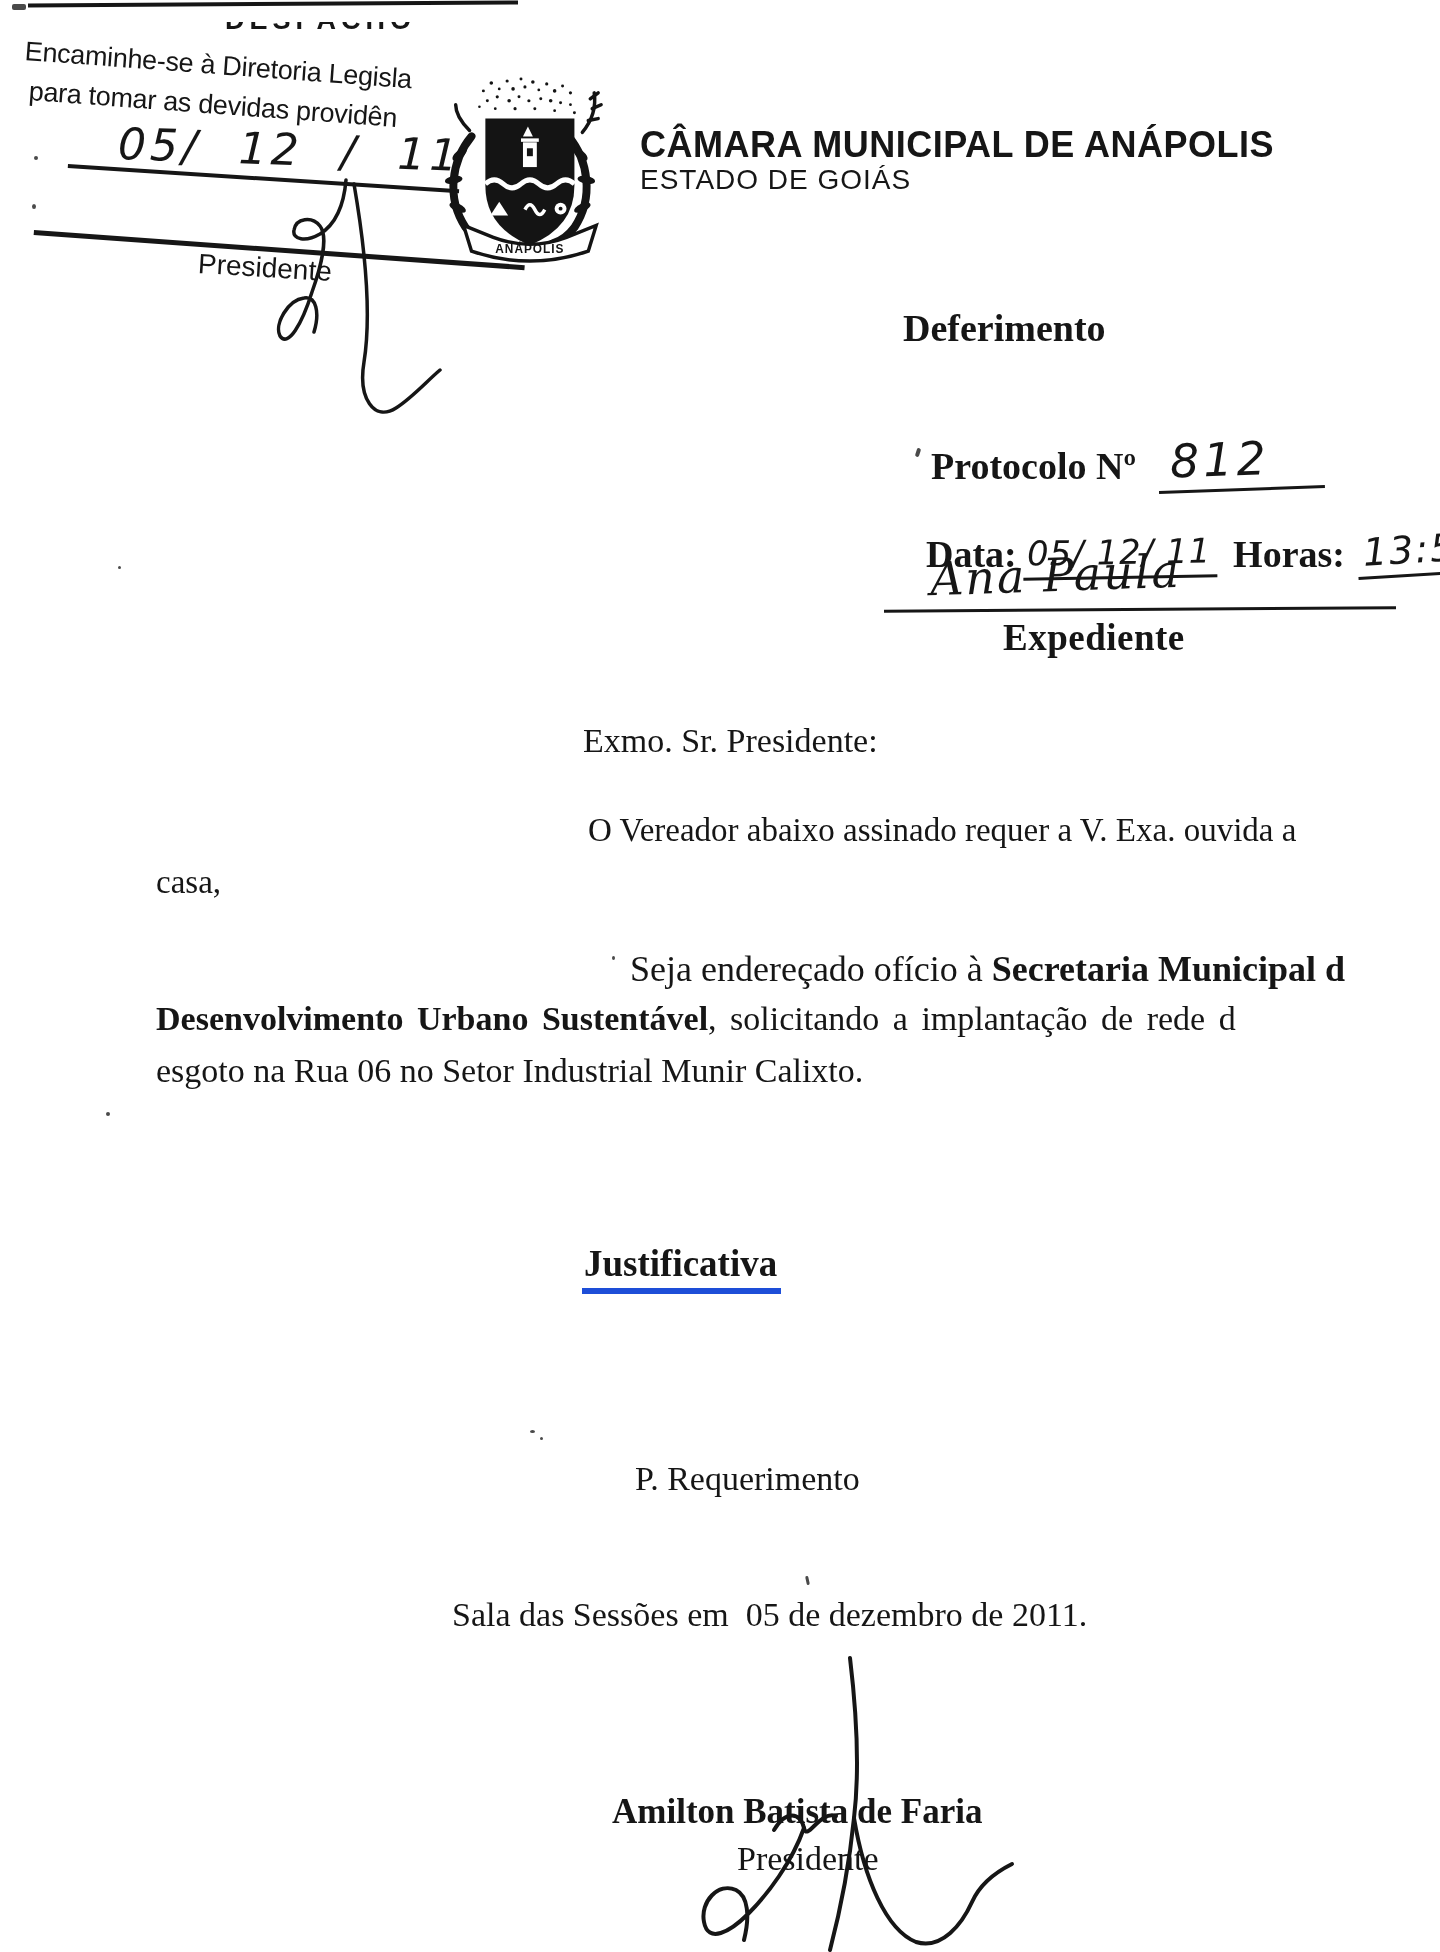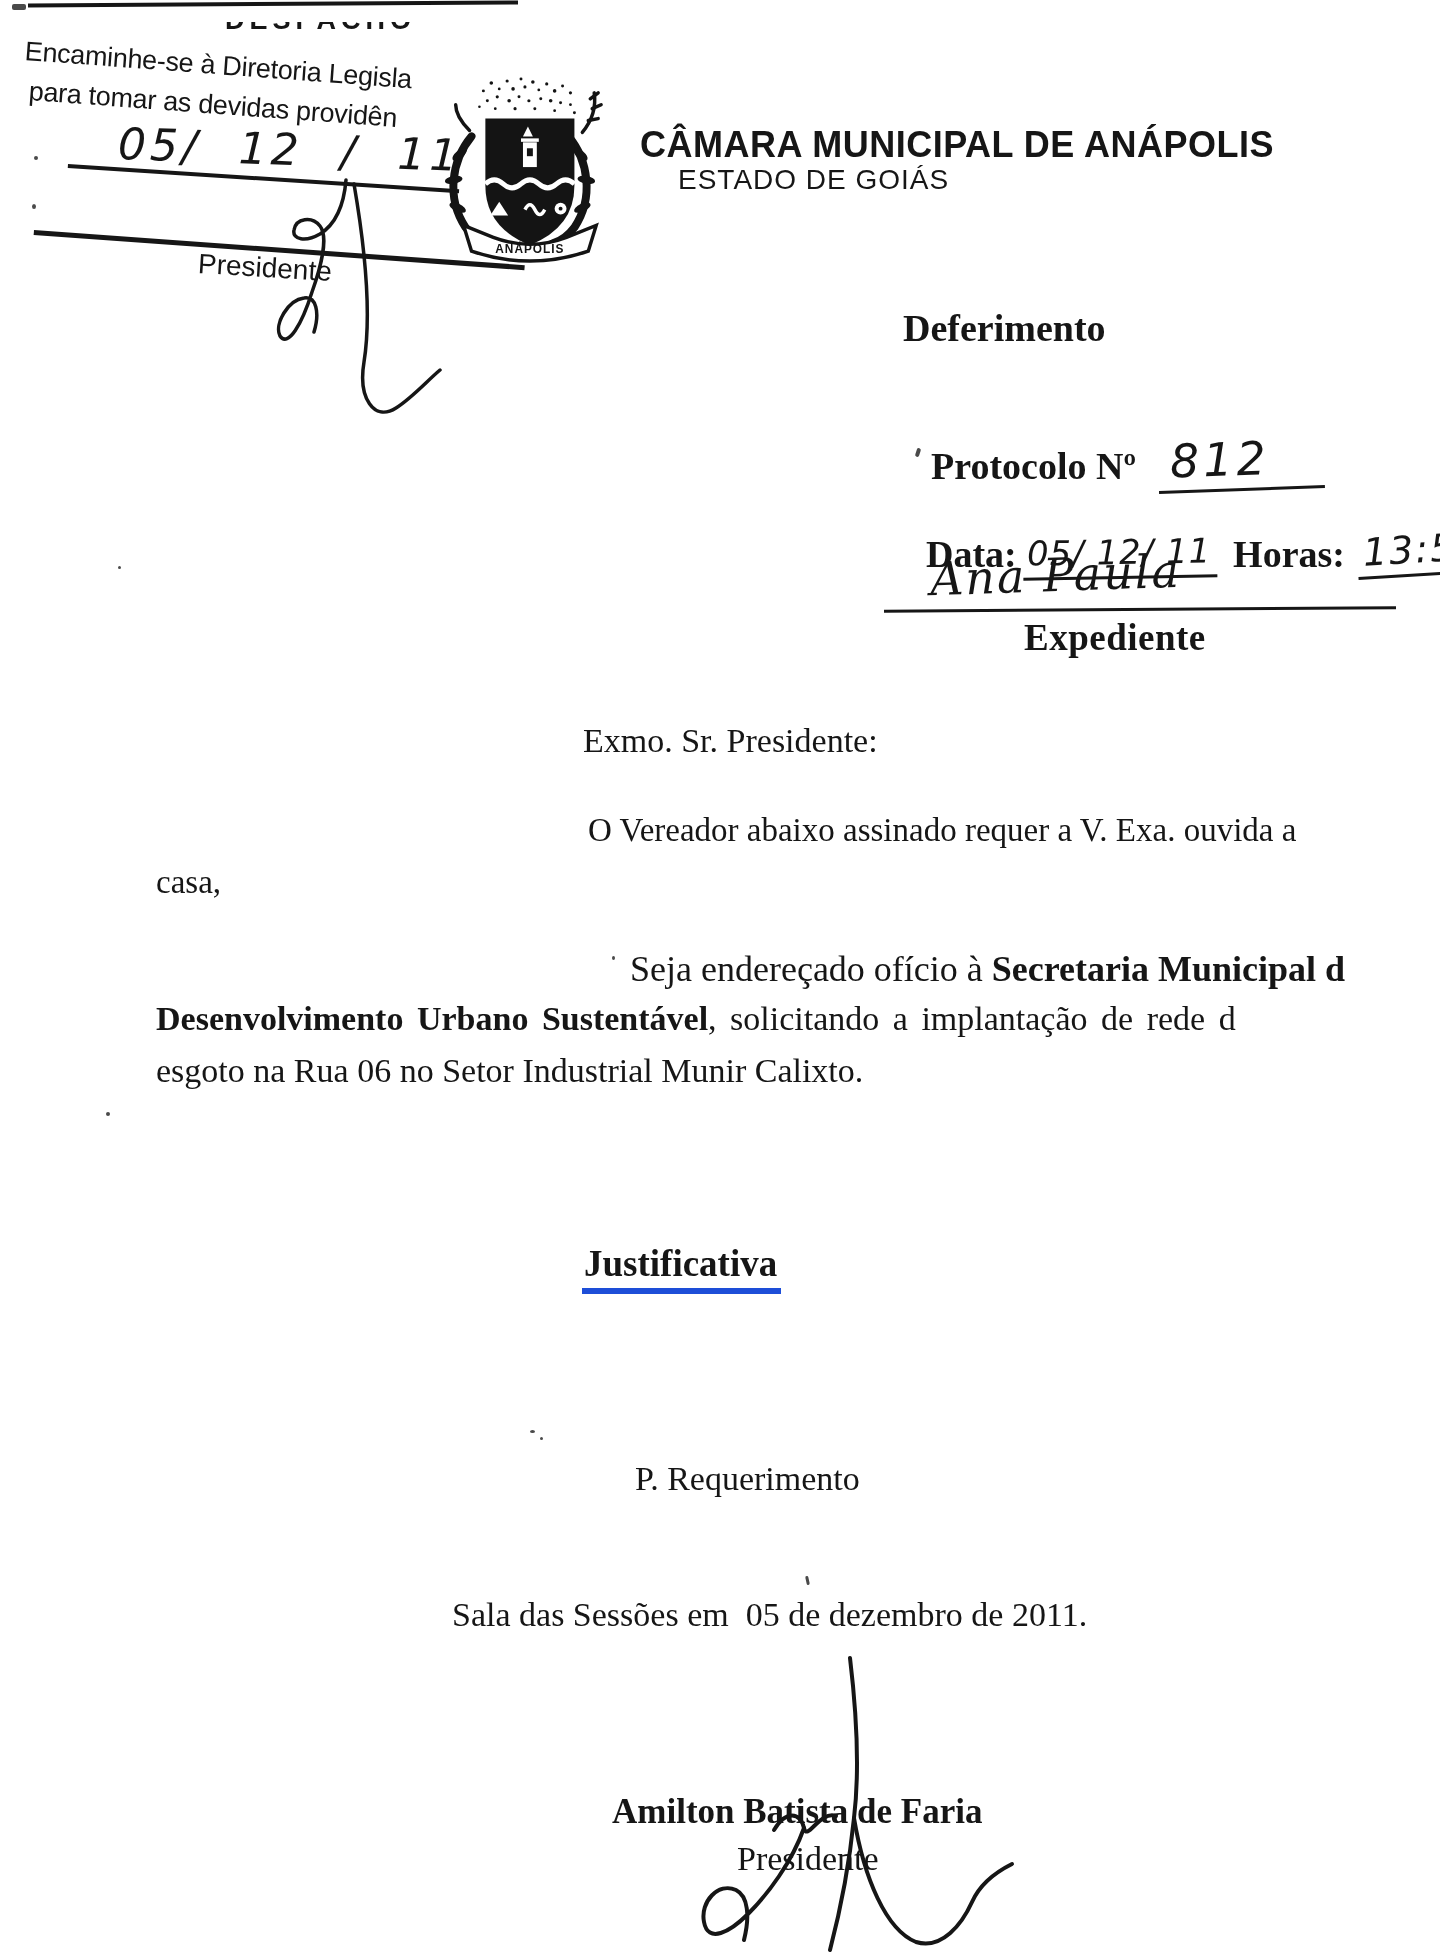--- a/index.html
+++ b/index.html
@@ -27,36 +27,36 @@
   .stamp-l2{left:30px;top:76px;font-size:27px;letter-spacing:-0.3px;transform:rotate(4.2deg);transform-origin:left top;}
   .stamp-date{left:118px;top:124px;font-size:44px;letter-spacing:4px;word-spacing:20px;transform:rotate(2deg);}
   .stamp-lineA{left:68px;top:164px;width:392px;height:4px;background:#161616;transform:rotate(3.7deg);transform-origin:left top;}
   .stamp-lineB{left:34px;top:230px;width:492px;height:5px;background:#161616;transform:rotate(4.1deg);transform-origin:left top;}
   .stamp-role{left:198px;top:252px;font-size:28px;transform:rotate(3.5deg);}
   .stamp-sig{left:208px;top:178px;}
 
   
   .emblem{left:426px;top:76px;}
   .org{left:640px;top:124px;font-size:36px;letter-spacing:0.5px;}
-  .state{left:640px;top:164px;font-size:28px;letter-spacing:1px;margin-left:38px;}
+  .state{left:640px;top:164px;font-size:28px;letter-spacing:1px;}
 
   
   .req-title{left:903px;top:306px;font-size:38px;}
   .proto-row{left:893px;top:392px;font-size:38px;}
   .proto-num{display:inline-block;font-size:46px;margin-left:22px;padding:0 54px 2px 12px;
     border-bottom:3px solid #161616;transform:rotate(-2deg);position:relative;top:-4px;letter-spacing:4px;}
   .data-row{left:888px;top:488px;font-size:38px;}
   .data-val{display:inline-block;font-size:34px;margin-left:6px;padding:0 6px 4px 4px;
     border-bottom:3px solid #161616;transform:rotate(-1deg);position:relative;top:-3px;letter-spacing:1px;}
   .horas-lbl{margin-left:16px;}
   .horas-val{display:inline-block;font-size:38px;margin-left:12px;padding:0 10px 2px 6px;
     border-bottom:3px solid #161616;transform:rotate(-3.5deg);position:relative;top:-5px;letter-spacing:2px;}
   .clerk-sig{left:930px;top:548px;font-size:46px;transform:rotate(-2deg);letter-spacing:2px;}
   .clerk-line{left:884px;top:608px;width:512px;height:3px;background:#161616;transform:rotate(-0.4deg);}
-  .clerk-cap{left:1024px;top:616px;font-size:37px;letter-spacing:0.5px;}
+  .clerk-cap{left:1003px;top:616px;font-size:37px;letter-spacing:0.5px;}
 
   
   .salutation{left:583px;top:722px;font-size:34px;}
   .p1l1{left:588px;top:812px;font-size:33px;}
   .p1l2{left:156px;top:864px;font-size:33px;}
   .p2l1{left:630px;top:948px;font-size:36px;}
   .p2l2{left:156px;top:1000px;font-size:34px;word-spacing:5px;}
   .p2l3{left:156px;top:1052px;font-size:34px;}
   .just-h{left:582px;top:1242px;font-size:37px;border-bottom:6px solid #1d4ed8;padding:0 4px 3px 2px;}
   .claim{left:574px;top:1378px;font-size:33px;}

